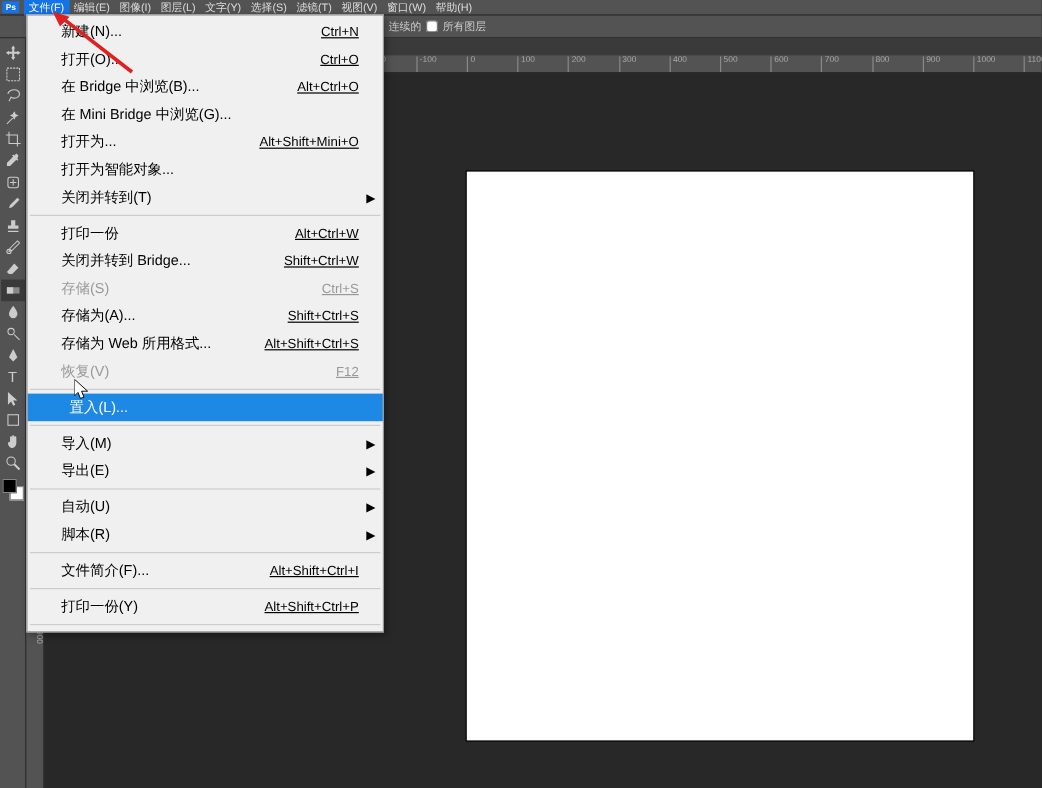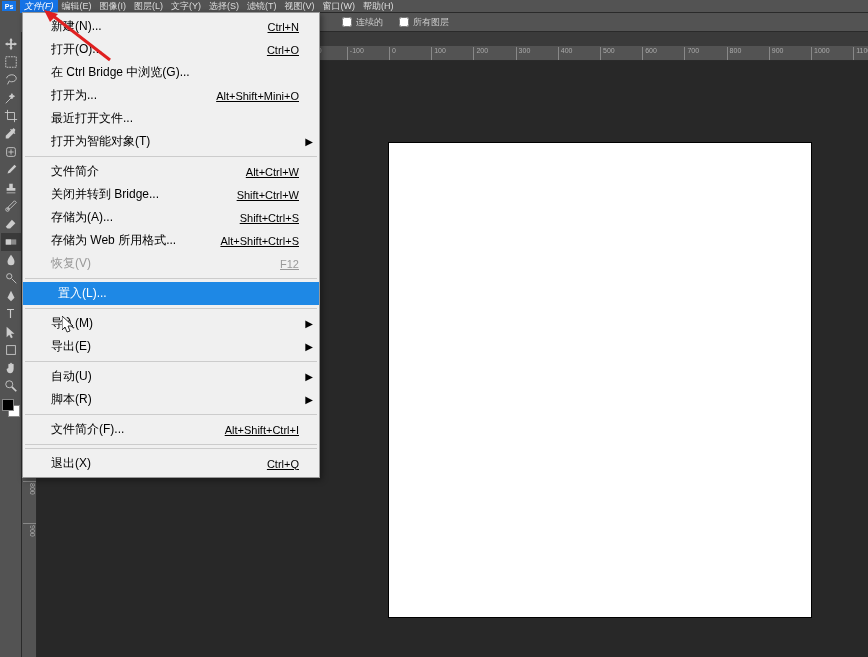--- a/index.html
+++ b/index.html
@@ -3,24 +3,24 @@
 <meta charset="utf-8">
 <style>
 * { margin: 0; padding: 0; box-sizing: border-box; font-family: "Microsoft YaHei", Arial, sans-serif; }
 body { background: #000; width: 868px; height: 657px; overflow: hidden; position: relative; }
 .app { width: 868px; height: 657px; background: #535353; position: relative; }
 
 
 .menubar { height: 12px; background: #535353; display: flex; align-items: center; padding-left: 2px; font-size: 9px; color: #ddd; }
 .ps-logo { width: 14px; height: 10px; background: #1473e6; color: #fff; font-size: 7px; display: flex; align-items: center; justify-content: center; margin-right: 4px; font-weight: bold; }
 .menubar-item { padding: 0 4px; cursor: default; }
-.menubar-item.active { background: #1473e6; color: #fff; font-style: italic; }
-
-
-.optionsbar { height: 20px; background: #535353; border-top: 1px solid #2a2a2a; border-bottom: 1px solid #2a2a2a; display: flex; align-items: center; padding-left: 30px; font-size: 9px; color: #ccc; gap: 16px; margin-left: 32px; }
+.menubar-item.active { background: #1473e6; color: #fff; }
+
+
+.optionsbar { height: 20px; background: #535353; border-top: 1px solid #2a2a2a; border-bottom: 1px solid #2a2a2a; display: flex; align-items: center; padding-left: 30px; font-size: 9px; color: #ccc; gap: 4px; }
 .opt-group { display: flex; align-items: center; gap: 4px; }
 
 
 .tabbar { height: 14px; background: #3a3a3a; display: flex; align-items: center; padding-left: 30px; font-size: 9px; color: #bbb; }
 
 
 .workspace { position: absolute; top: 46px; left: 22px; right: 0; bottom: 0; background: #282828; }
 
 
 .ruler-h { position: absolute; top: 0; left: 15px; right: 0; height: 15px; background: #535353; border-bottom: 1px solid #2a2a2a; overflow: hidden; }
@@ -242,41 +242,49 @@
   <div class="dropdown" id="dropdown">
       <div class="menu-item">
         <span>新建(N)...</span>
         <span class="shortcut">Ctrl+N</span>
       </div>
       <div class="menu-item">
         <span>打开(O)...</span>
         <span class="shortcut">Ctrl+O</span>
       </div>
       <div class="menu-item">
-        <span>在 Ctrl Bridge 中浏览(G)...</span>
+        <span>在 Bridge 中浏览(B)...</span>
+        <span class="shortcut">Alt+Ctrl+O</span>
+      </div>
+      <div class="menu-item">
+        <span>在 Mini Bridge 中浏览(G)...</span>
       </div>
       <div class="menu-item">
         <span>打开为...</span>
         <span class="shortcut">Alt+Shift+Mini+O</span>
       </div>
       <div class="menu-item">
-        <span>最近打开文件...</span>
-      </div>
-      <div class="menu-item">
-        <span>打开为智能对象(T)</span>
-        <span class="submenu-arrow">▶</span>
-      </div>
-      <div class="menu-sep"></div>
-      <div class="menu-item">
-        <span>文件简介</span>
+        <span>打开为智能对象...</span>
+      </div>
+      <div class="menu-item">
+        <span>关闭并转到(T)</span>
+        <span class="submenu-arrow">▶</span>
+      </div>
+      <div class="menu-sep"></div>
+      <div class="menu-item">
+        <span>打印一份</span>
         <span class="shortcut">Alt+Ctrl+W</span>
       </div>
       <div class="menu-item">
         <span>关闭并转到 Bridge...</span>
         <span class="shortcut">Shift+Ctrl+W</span>
+      </div>
+      <div class="menu-item disabled">
+        <span>存储(S)</span>
+        <span class="shortcut">Ctrl+S</span>
       </div>
       <div class="menu-item">
         <span>存储为(A)...</span>
         <span class="shortcut">Shift+Ctrl+S</span>
       </div>
       <div class="menu-item">
         <span>存储为 Web 所用格式...</span>
         <span class="shortcut">Alt+Shift+Ctrl+S</span>
       </div>
       <div class="menu-item disabled">
@@ -304,25 +312,25 @@
       <div class="menu-item">
         <span>脚本(R)</span>
         <span class="submenu-arrow">▶</span>
       </div>
       <div class="menu-sep"></div>
       <div class="menu-item">
         <span>文件简介(F)...</span>
         <span class="shortcut">Alt+Shift+Ctrl+I</span>
       </div>
       <div class="menu-sep"></div>
-      <div class="menu-sep"></div>
-      <div class="menu-item">
-        <span>退出(X)</span>
-        <span class="shortcut">Ctrl+Q</span>
-      </div>
+      <div class="menu-item">
+        <span>打印一份(Y)</span>
+        <span class="shortcut">Alt+Shift+Ctrl+P</span>
+      </div>
+      <div class="menu-sep"></div>
     </div>
 
   <svg class="red-arrow" viewBox="0 0 70 56">
     <path d="M 4 2 L 66 50" stroke="#e02020" stroke-width="3" fill="none"></path>
     <path d="M 0 0 L 14 4 L 6 12 Z" fill="#e02020"></path>
   </svg>
 
   <div class="cursor">
     <svg viewBox="0 0 14 18">
         <path d="M0 0l0 14 3-3 2 5 3-1-2-5 5 0z" fill="#fff" stroke="#000" stroke-width="0.8"></path>

